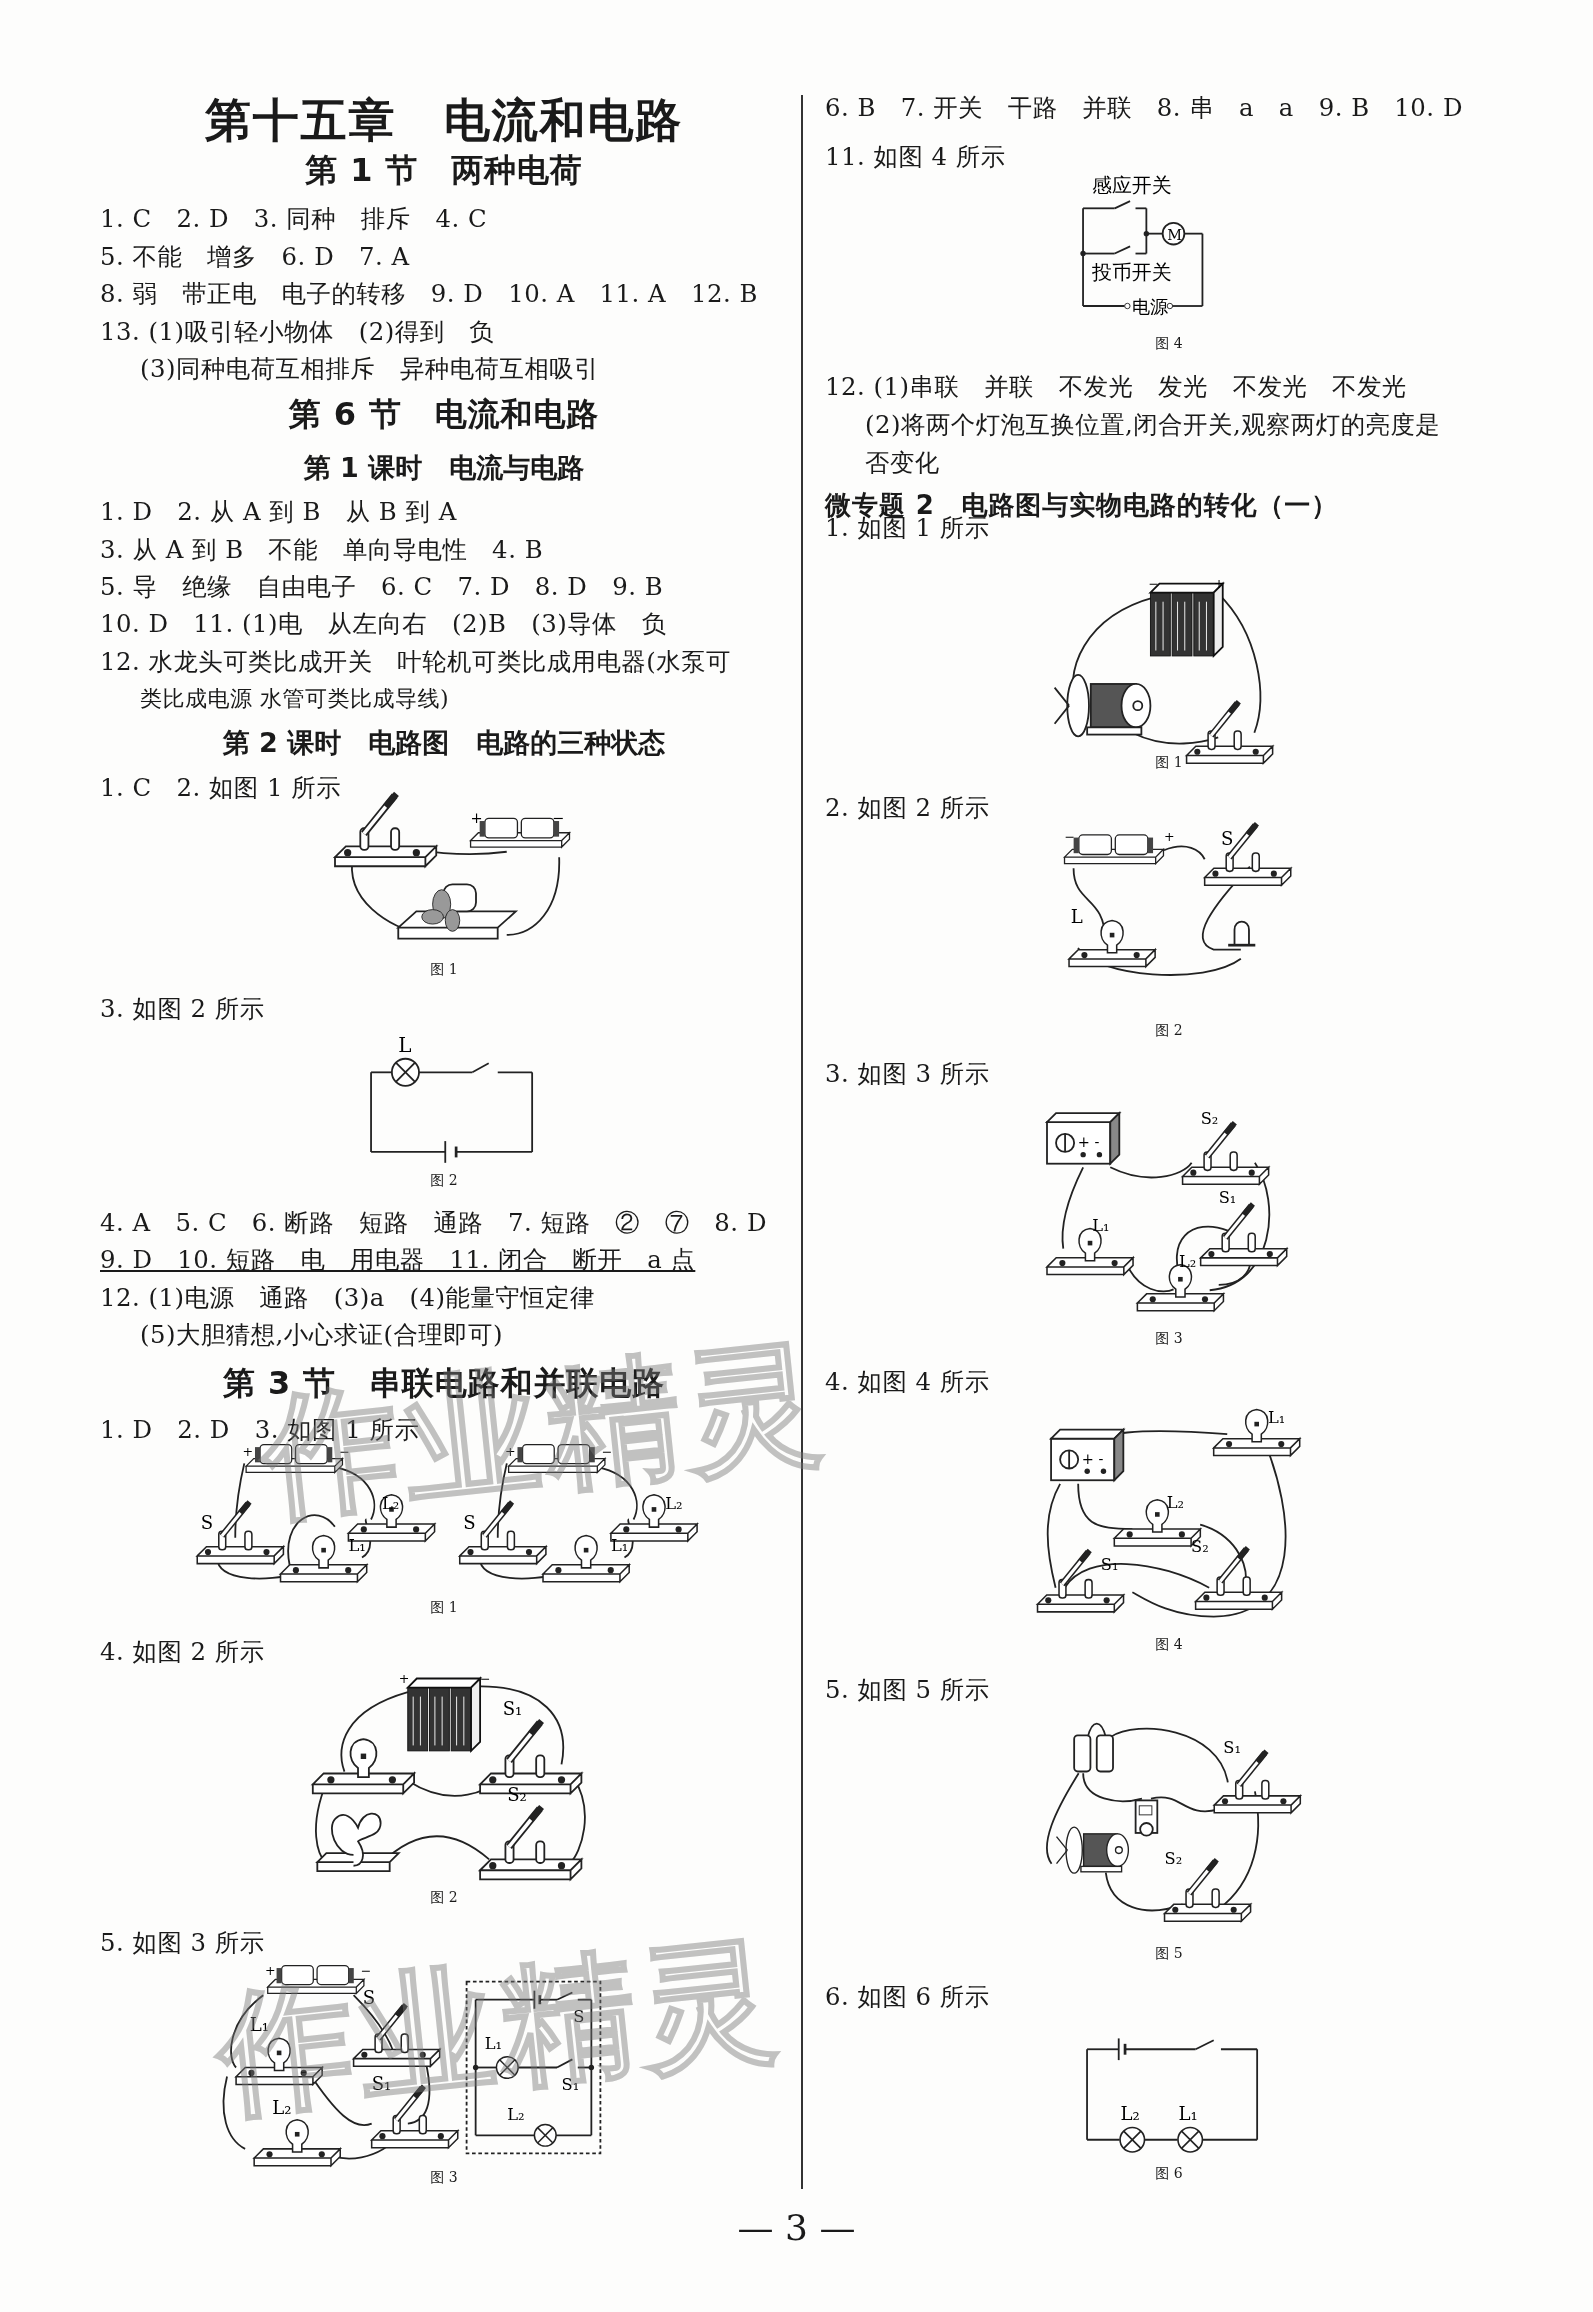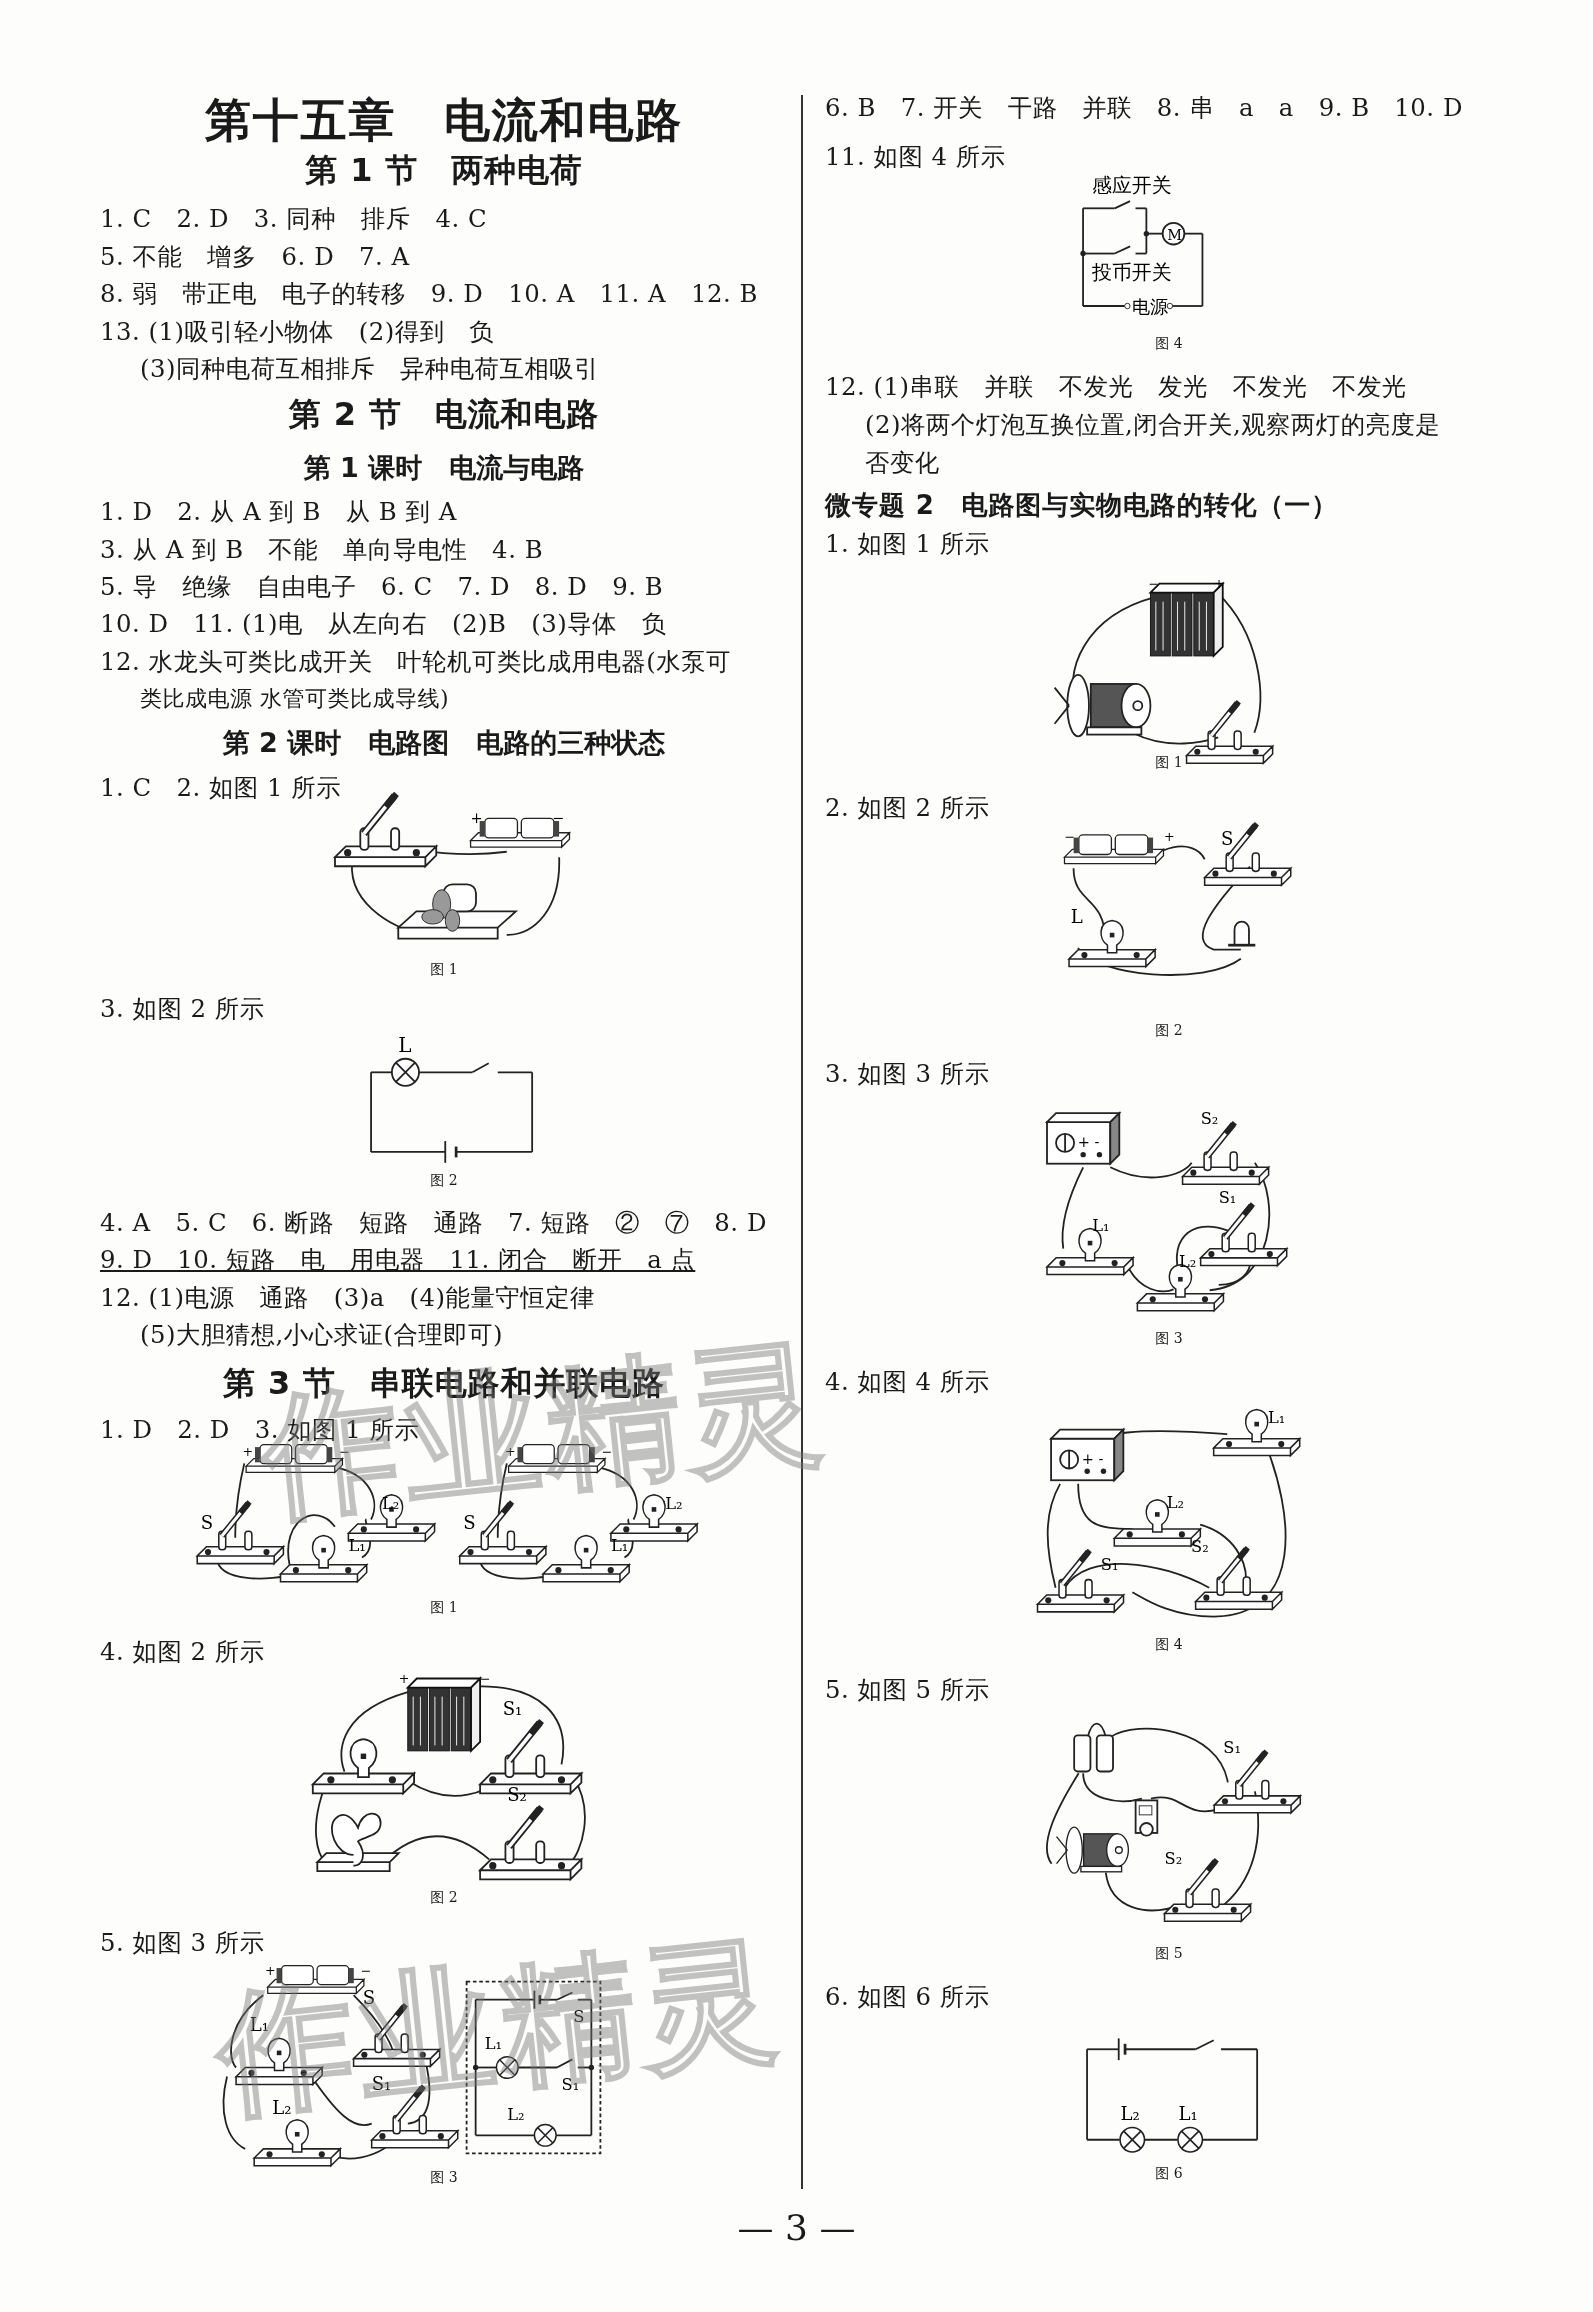--- a/index.html
+++ b/index.html
@@ -100,21 +100,21 @@
 <div class="col col-left">
   <div class="h-chapter" style="top:90px;">第十五章　电流和电路</div>
 
   <div class="h-section" style="top:149px;">第 1 节　两种电荷</div>
   <div class="line" style="top:203px;">1. C   2. D   3. 同种   排斥   4. C</div>
   <div class="line" style="top:241px;">5. 不能   增多   6. D   7. A</div>
   <div class="line" style="top:278px;">8. 弱   带正电   电子的转移   9. D   10. A   11. A   12. B</div>
   <div class="line" style="top:316px;">13. (1)吸引轻小物体   (2)得到   负</div>
   <div class="line indent" style="top:353px;">(3)同种电荷互相排斥   异种电荷互相吸引</div>
 
-  <div class="h-section" style="top:393px;">第 2 节　电流和电路</div>
+  <div class="h-section" style="top:393px;">第 6 节　电流和电路</div>
   <div class="h-lesson" style="top:450px;">第 1 课时　电流与电路</div>
   <div class="line" style="top:496px;">1. D   2. 从 A 到 B   从 B 到 A</div>
   <div class="line" style="top:534px;">3. 从 A 到 B   不能   单向导电性   4. B</div>
   <div class="line" style="top:571px;">5. 导   绝缘   自由电子   6. C   7. D   8. D   9. B</div>
   <div class="line" style="top:608px;">10. D   11. (1)电   从左向右   (2)B   (3)导体   负</div>
   <div class="line" style="top:646px;">12. 水龙头可类比成开关   叶轮机可类比成用电器(水泵可</div>
   <div class="line indent" style="top:683px;font-size:22px;">类比成电源 水管可类比成导线)</div>
 
   <div class="h-lesson" style="top:725px;">第 2 课时　电路图　电路的三种状态</div>
   <div class="line" style="top:772px;">1. C   2. 如图 1 所示</div>
@@ -349,21 +349,21 @@
     </svg>
   </div>
   <div class="cap" style="top:335px;">图 4</div>
 
   <div class="line" style="top:371px;">12. (1)串联   并联   不发光   发光   不发光   不发光</div>
   <div class="line indent" style="top:409px;">(2)将两个灯泡互换位置,闭合开关,观察两灯的亮度是</div>
   <div class="line indent" style="top:447px;">否变化</div>
 
   <div class="h-topic" style="top:488px;">微专题 2　电路图与实物电路的转化（一）</div>
 
-  <div class="line" style="top:528px;">1. 如图 1 所示</div>
+  <div class="line" style="top:512px;">1. 如图 1 所示</div>
   <div class="fig" style="left:226px;top:579px;">
     <svg width="235" height="181" viewBox="0 0 260 200">
       <path d="M115,20 C40,40 10,100 30,150" fill="none" stroke="#222" stroke-width="2"></path>
       <path d="M185,16 C230,60 240,130 225,170" fill="none" stroke="#222" stroke-width="2"></path>
       <path d="M90,170 C130,190 170,180 185,175" fill="none" stroke="#222" stroke-width="2"></path>
       <g transform="translate(110,5)">
           <use href="#accum"></use>
         </g>
       <text x="108" y="10" font-size="14">−</text>
         <text x="180" y="10" font-size="14">+</text>

